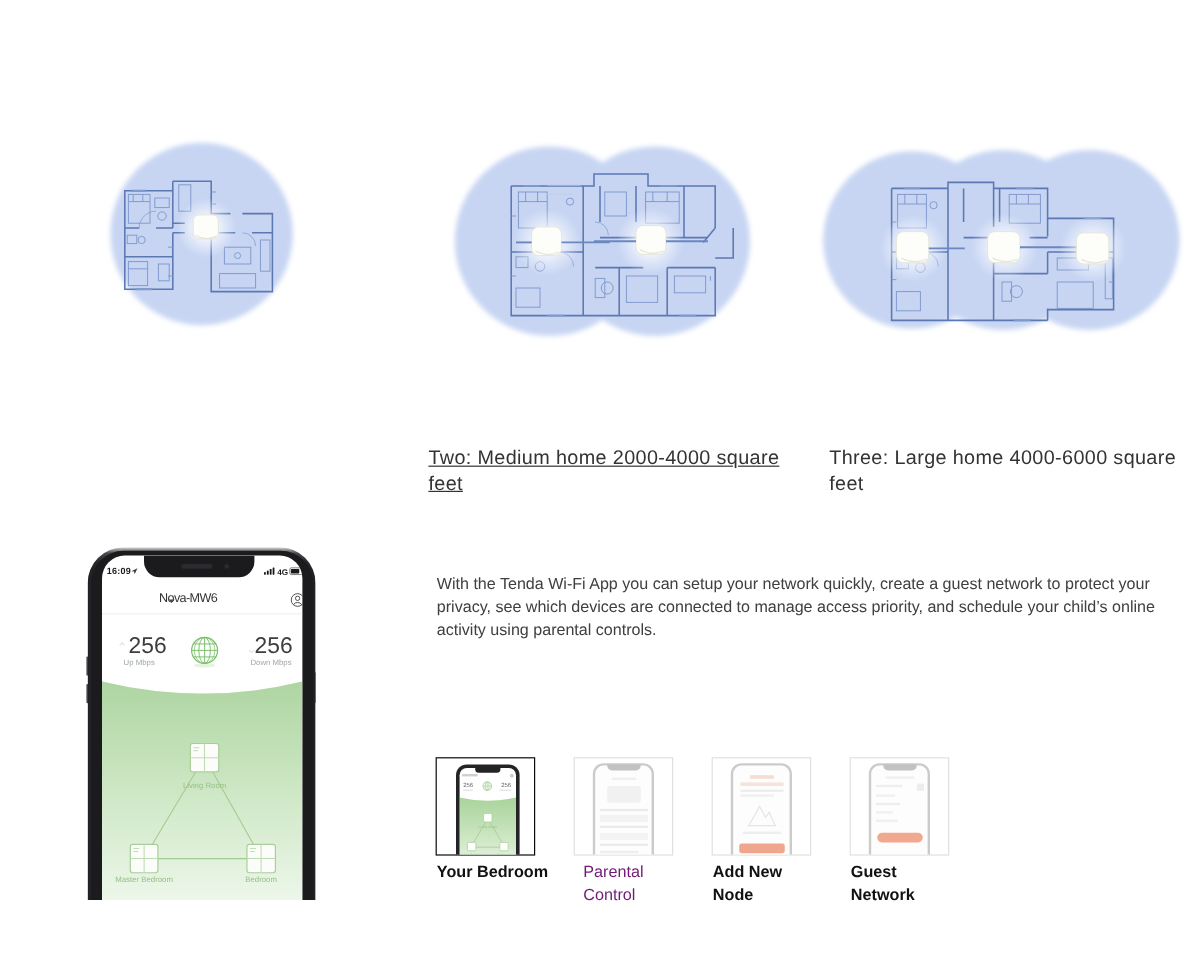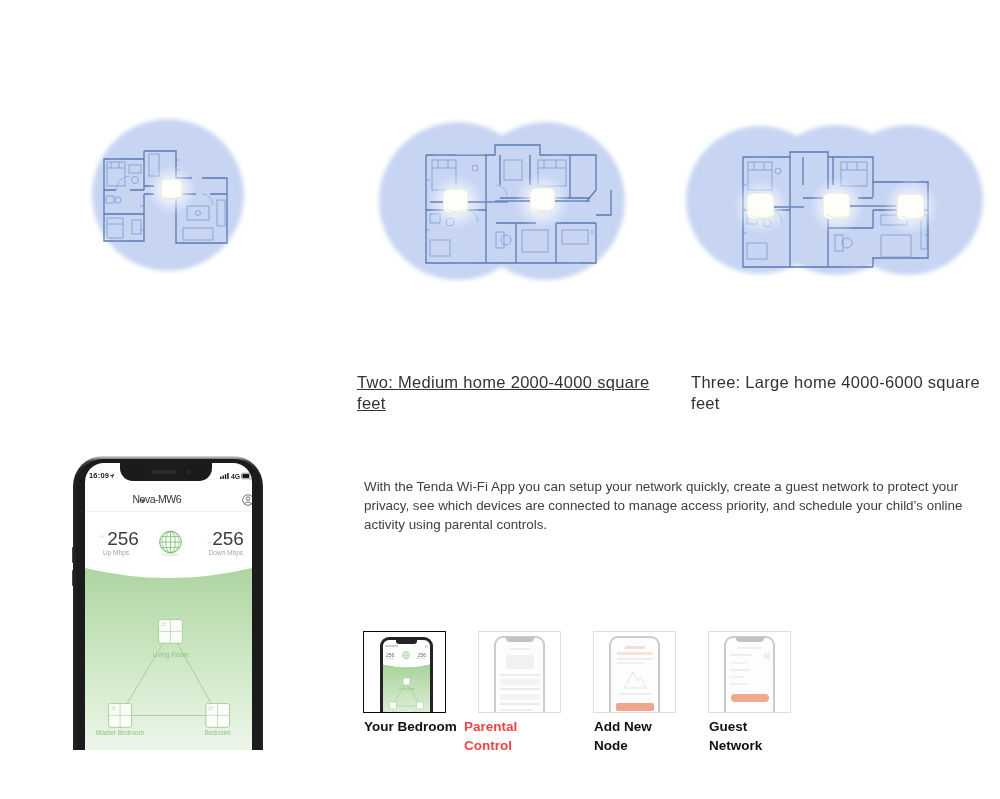--- a/index.html
+++ b/index.html
@@ -328,21 +328,21 @@
       <div class="abs" style="left:10px; top:17px; width:28px; height:14px; background:#f1f1f1; border-radius:2px;"></div>
       <div class="abs" style="left:4px; top:36px; width:40px; height:2px; background:#ebebeb;"></div>
       <div class="abs" style="left:4px; top:41px; width:40px; height:6px; background:#f3f3f3;"></div>
       <div class="abs" style="left:4px; top:50px; width:40px; height:2px; background:#ebebeb;"></div>
       <div class="abs" style="left:4px; top:56px; width:40px; height:6px; background:#f3f3f3;"></div>
       <div class="abs" style="left:4px; top:65px; width:40px; height:2px; background:#ebebeb;"></div>
       <div class="abs" style="left:4px; top:71px; width:32px; height:2px; background:#eeeeee;"></div>
     </div>
   </div>
 
-  <div class="abs" style="left:464px; top:718px; font-size:13.5px; font-weight:bold; color:#ef4444; line-height:18.5px;">Parental<br>Control</div>
+  <div class="abs" style="left:486px; top:718px; font-size:13.5px; font-weight:normal; color:#701a75; line-height:18.5px;">Parental<br>Control</div>
 
   <div class="abs" style="left:593px; top:631px; width:83px; height:82px; border:1px solid #e0e0e0; background:#fff; overflow:hidden;">
 
     <div class="abs" style="left:15px; top:4px; width:51px; height:92px; border-radius:9px; border:2px solid #cbcbcb; background:#fdfdfd;">
       <div class="abs" style="left:14px; top:8px; width:20px; height:2.5px; background:#f3ddd4;"></div>
       <div class="abs" style="left:6px; top:14px; width:36px; height:3px; background:#f6e3da;"></div>
       <div class="abs" style="left:6px; top:20px; width:36px; height:2px; background:#ededed;"></div>
       <div class="abs" style="left:6px; top:24px; width:28px; height:2px; background:#f0f0f0;"></div>
       <svg class="abs" style="left:10px; top:30px;" width="28" height="22" viewBox="0 0 28 22">
           <path d="M3 20 L12 4 L17 13 L20 9 L25 20 Z" fill="none" stroke="#e8e4e0" stroke-width="1"></path>

